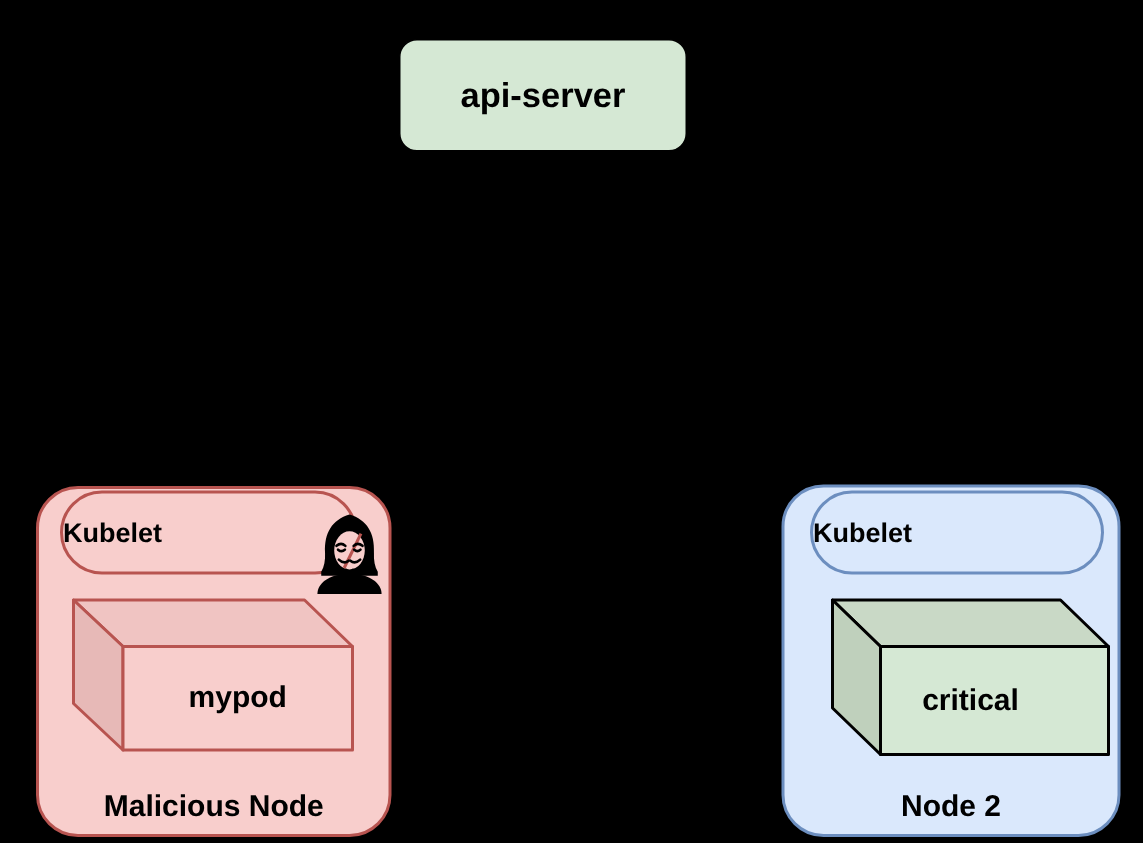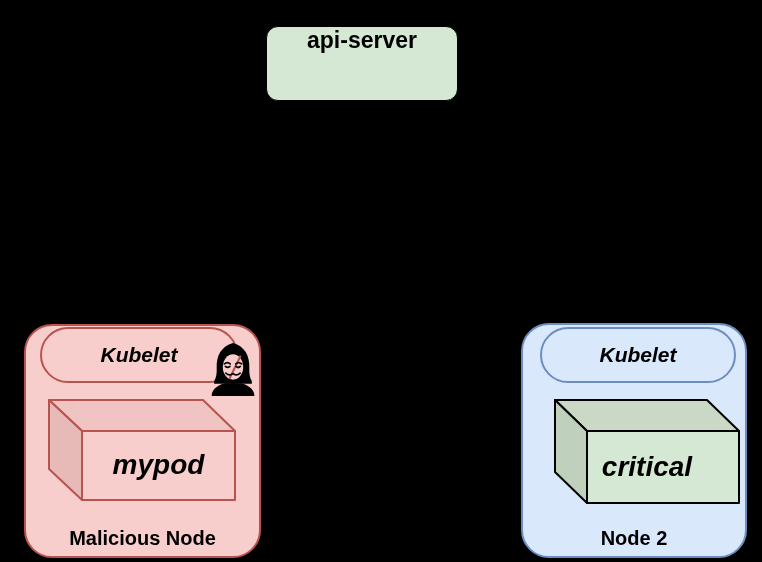--- a/index.html
+++ b/index.html
@@ -3,53 +3,52 @@
 <meta charset="utf-8">
 <style>
   html,body{margin:0;padding:0;background:#000;}
   .stage{
     position:relative;width:762px;height:562px;background:var(--bg,#000);
     overflow:hidden;font-family:"Liberation Sans",sans-serif;font-weight:700;color:var(--text,#000);
   }
   .stage *{box-sizing:border-box;}
   .edges{position:absolute;left:0;top:0;width:762px;height:562px;z-index:1;}
   .box{
-    position:absolute;display:flex;align-items:flex-start;justify-content:center;
+    position:absolute;display:flex;align-items:center;justify-content:center;
     text-align:center;z-index:2;
   }
   .api-server{
     left:266px;top:26px;width:192px;height:75px;border-radius:12px;
     background:var(--green-fill);border:1px solid var(--black-stroke);
     font-size:23px;
   }
   .node{
     position:absolute;z-index:2;border-radius:28px;
   }
   .node-malicious{
     left:24px;top:324px;width:237px;height:234px;
     background:var(--pink-fill);border:2.5px solid var(--red-stroke);
   }
   .node-blue{
     left:521px;top:323px;width:226px;height:235px;
     background:var(--blue-fill);border:2.5px solid var(--blue-stroke);
   }
   .pill{
-    position:absolute;display:flex;align-items:center;justify-content:center;
-    border-radius:28px;font-size:21px;font-style:italic;
+    position:absolute;display:flex;align-items:center;justify-content:flex-start;
+    border-radius:28px;font-size:18px;
   }
   .pill-red{left:14px;top:1px;width:198px;height:56px;background:var(--pink-fill);border:2px solid var(--red-stroke);}
   .pill-blue{left:17px;top:2px;width:196px;height:56px;background:var(--blue-fill);border:2px solid var(--blue-stroke);}
   .hacker{position:absolute;left:182px;top:16px;width:50px;height:54px;z-index:4;}
   .cube{position:absolute;z-index:3;}
   .cube-mypod{left:21px;top:72px;width:190px;height:104px;}
   .cube-critical{left:30px;top:73px;width:190px;height:108px;}
   .cube-label{
     position:absolute;z-index:4;display:flex;align-items:center;justify-content:center;
-    font-size:28px;
-    font-style:italic;
+    font-size:20px;
   }
   .cube-label-mypod{left:56px;top:104px;width:153px;height:70px;}
   .cube-label-critical{left:64px;top:106px;width:120px;height:72px;}
   .node-title{
     position:absolute;left:0;bottom:6px;width:100%;text-align:center;
     font-size:20px;z-index:4;
   }
 </style>
 </head>
 <body>

